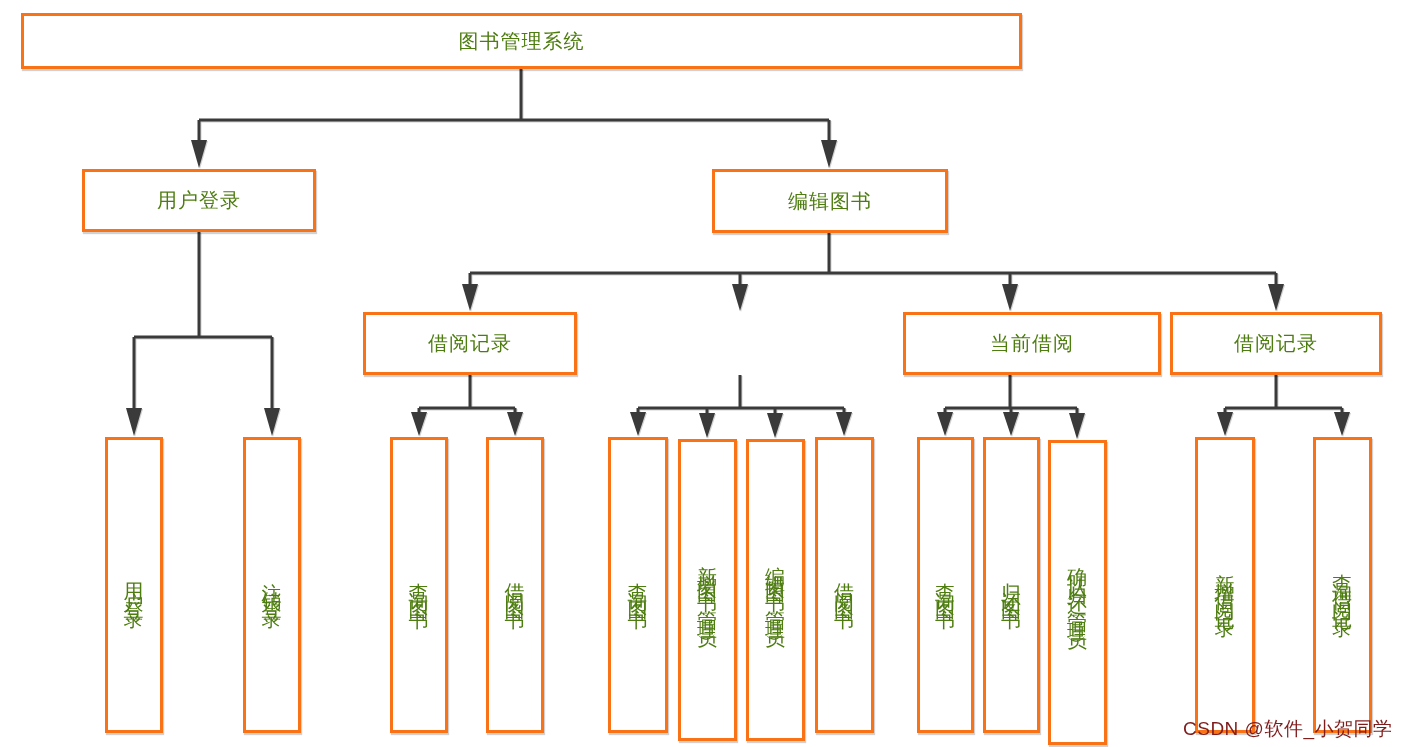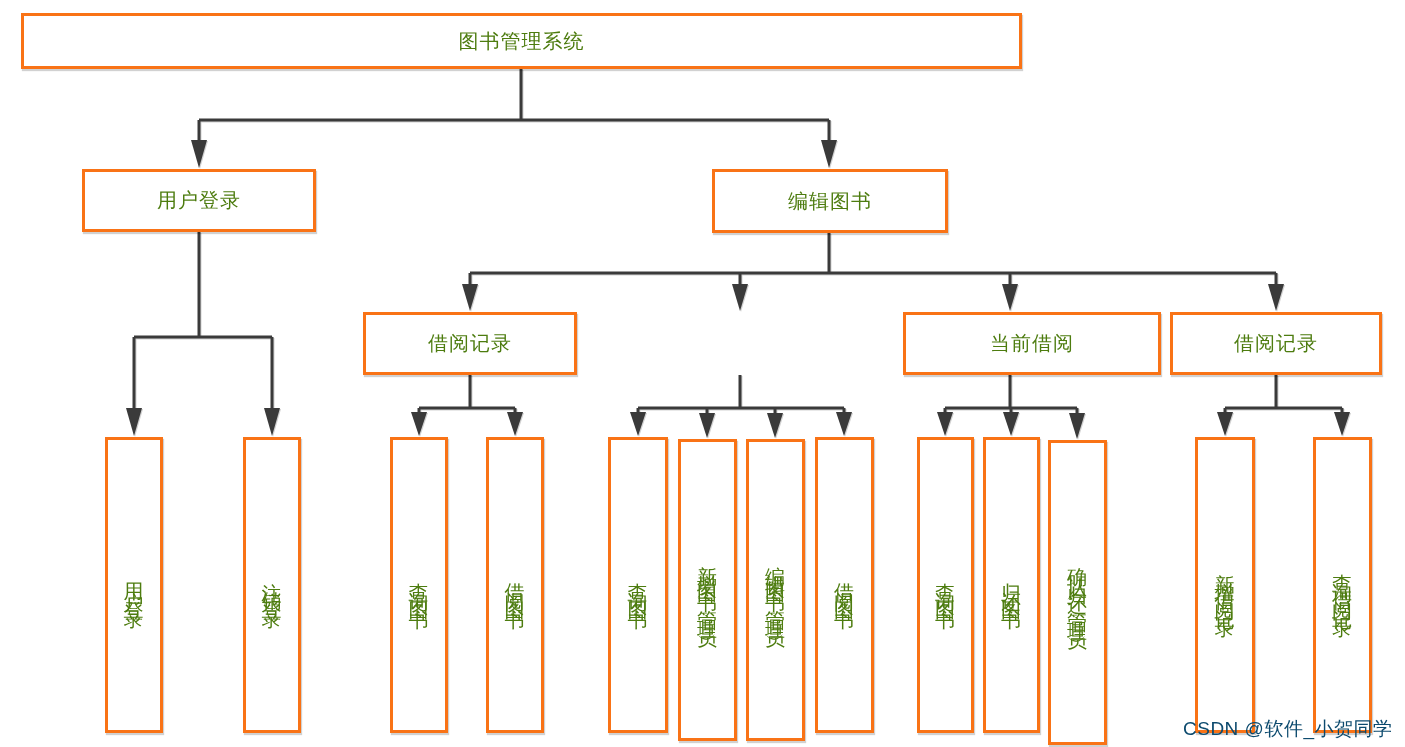--- a/index.html
+++ b/index.html
@@ -66,21 +66,21 @@
   .n-cb2    { left:983px;  top:437px; width:57px;   height:296px; }
   .n-cb3    { left:1048px; top:440px; width:59px;   height:305px; }
   .n-br1    { left:1195px; top:437px; width:60px;   height:296px; }
   .n-br2    { left:1313px; top:437px; width:59px;   height:296px; }
   #watermark {
     position: absolute;
     left: 1183px;
     top: 716px;
     font-size: 19px;
     letter-spacing: 0.5px;
-    color: #0c4a6e;
+    color: #7f1d1d;
     white-space: nowrap;
     z-index: 6;
   }
 </style>
 </head>
 <body>
 
 <div id="stage">
 
   <svg id="connectors" viewBox="0 0 1405 747" xmlns="http://www.w3.org/2000/svg">

